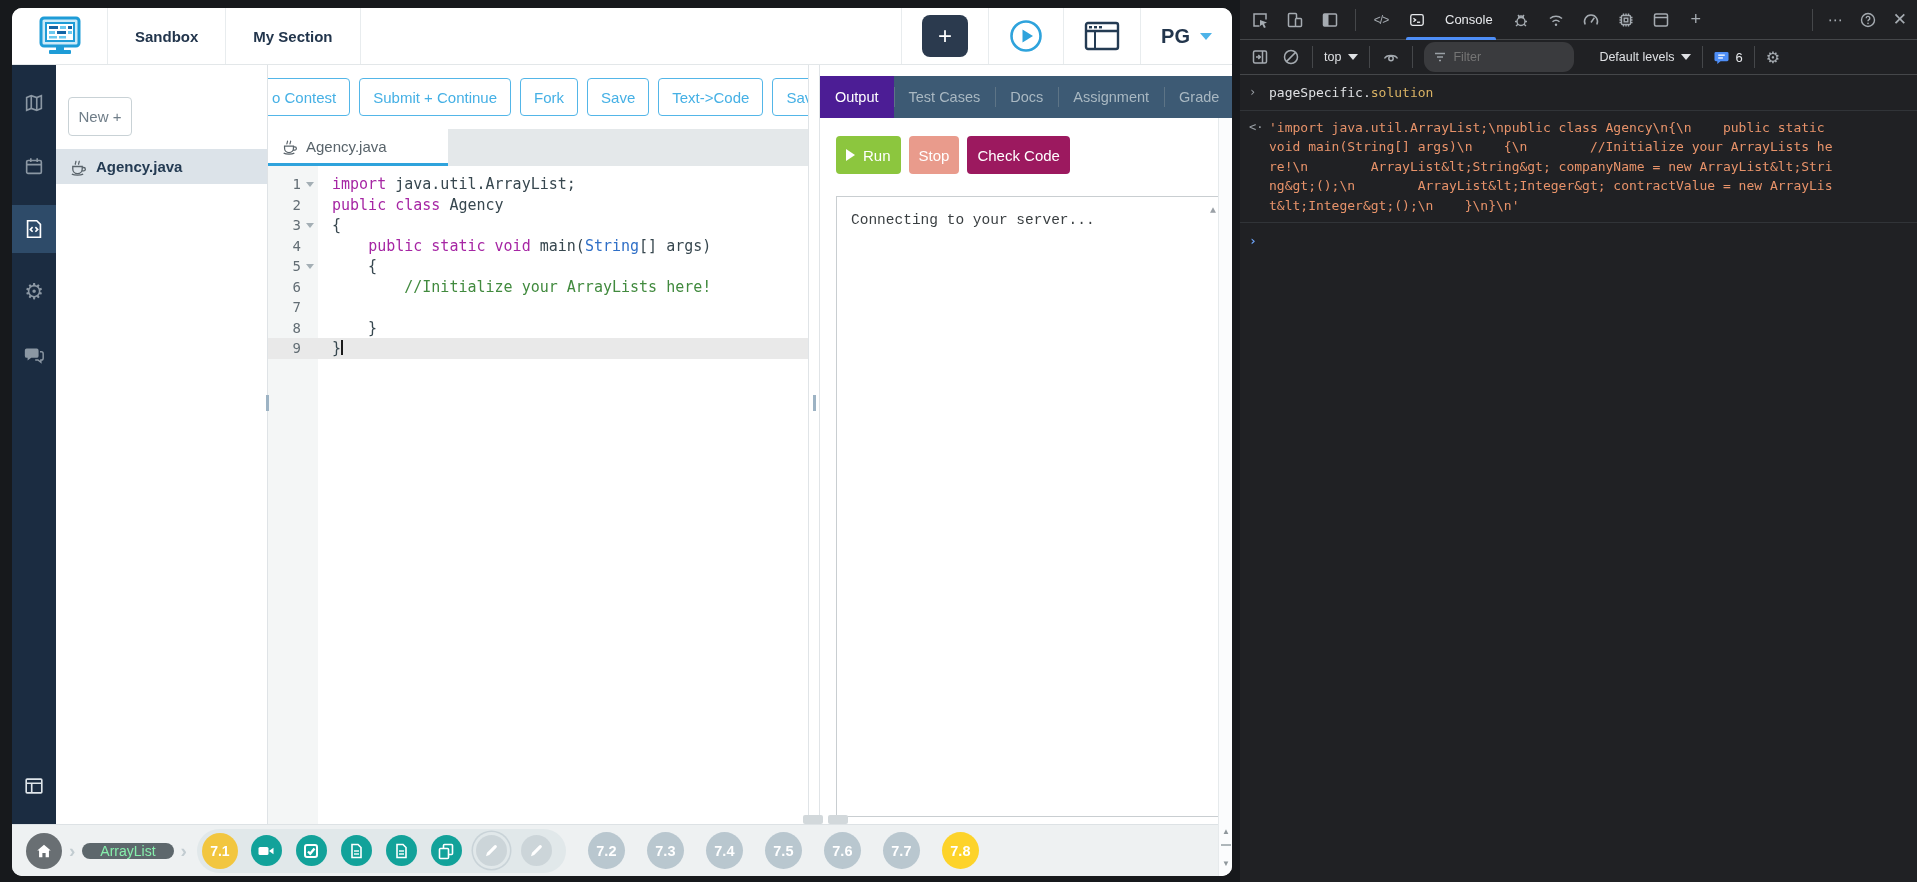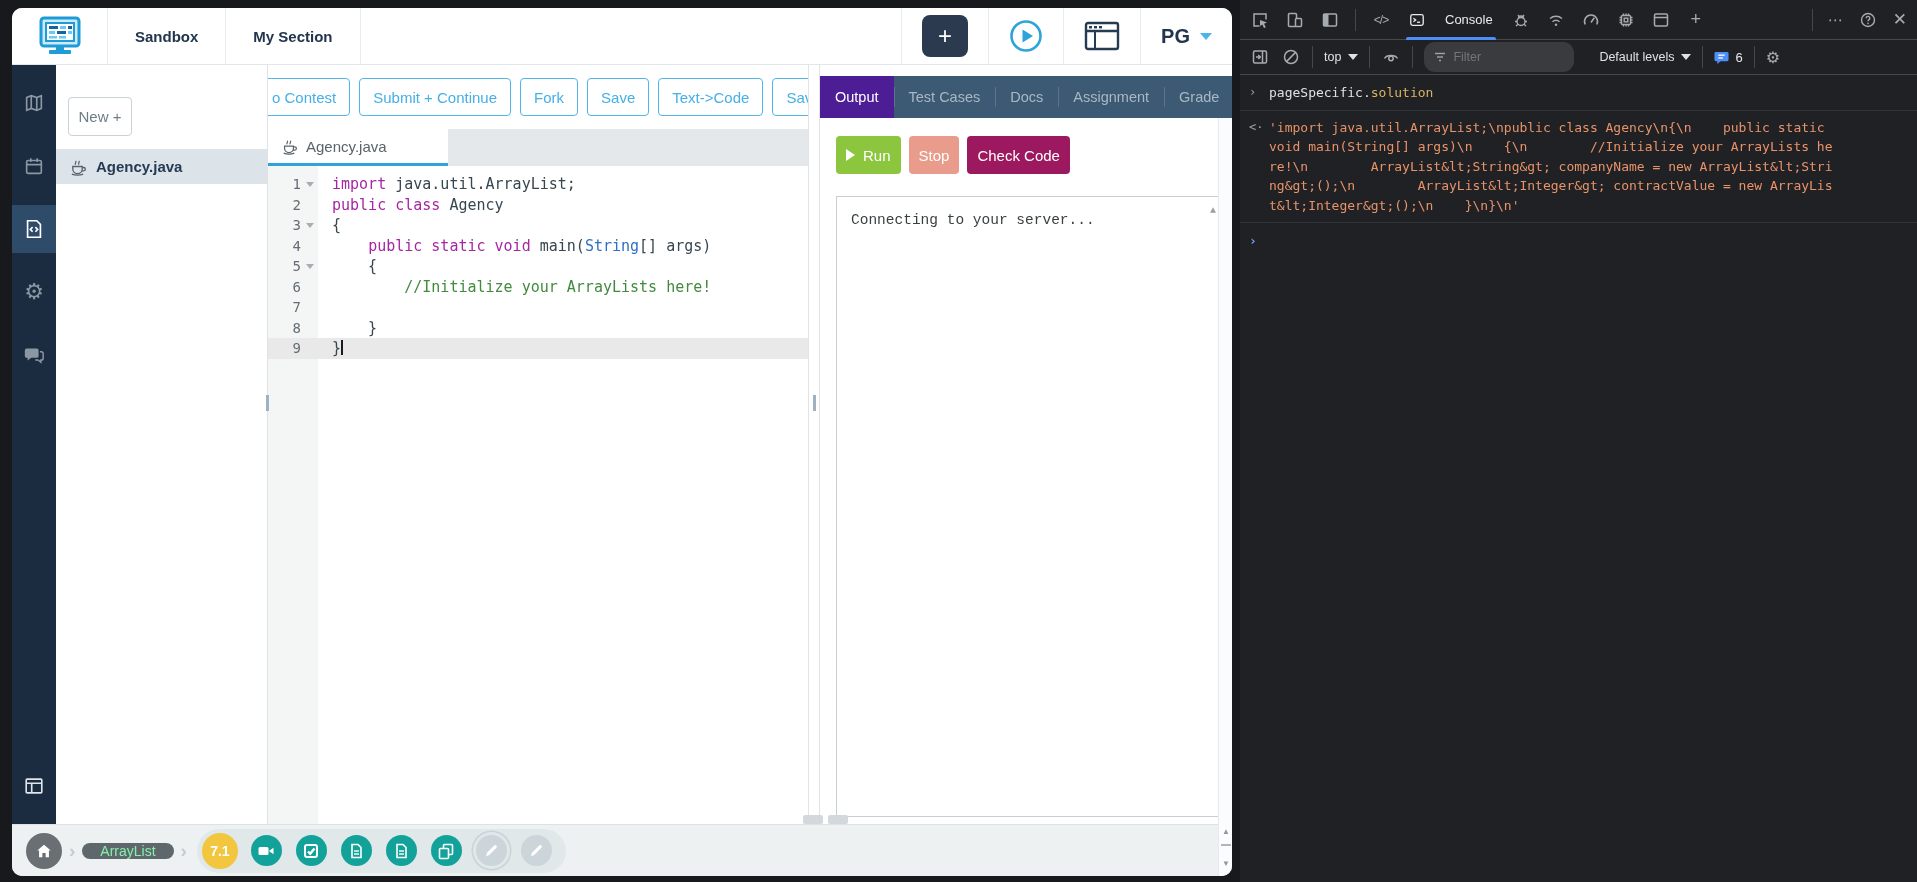--- a/index.html
+++ b/index.html
@@ -407,20 +407,29 @@
                 <path d="M4 14.2 L5 10.8 L12.2 3.6 a1.55 1.55 0 0 1 2.2 2.2 L7.2 13 Z" fill="#fff"></path>
               </svg>
             </span>
             <span class="ticon pencil">
               <svg viewBox="0 0 18 18">
                 <path d="M4 14.2 L5 10.8 L12.2 3.6 a1.55 1.55 0 0 1 2.2 2.2 L7.2 13 Z" fill="#fff"></path>
               </svg>
             </span>
           </span>
       </div>
+      <span id="lesson-circles" style="display:flex;align-items:center">
+          <span class="lesson">7.2</span>
+          <span class="lesson">7.3</span>
+          <span class="lesson">7.4</span>
+          <span class="lesson">7.5</span>
+          <span class="lesson">7.6</span>
+          <span class="lesson">7.7</span>
+          <span class="lesson done">7.8</span>
+        </span>
     </div>
   </div>
 
   <div class="devtools">
 
     <div class="dt-tabbar">
       <span class="dt-icon">
         <svg viewBox="0 0 18 18" fill="none" stroke="currentColor" stroke-width="1.5">
           <path d="M8.5 15 H3 V3 H15 V8.5"></path>
           <path d="M9 9 L16 11.5 L13 12.7 L14.8 16.2 L13 17.1 L11.3 13.6 L9 15 Z" fill="currentColor" stroke="none"></path>

